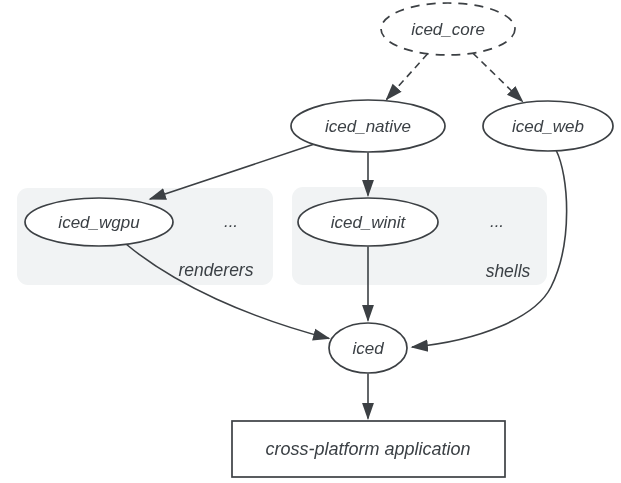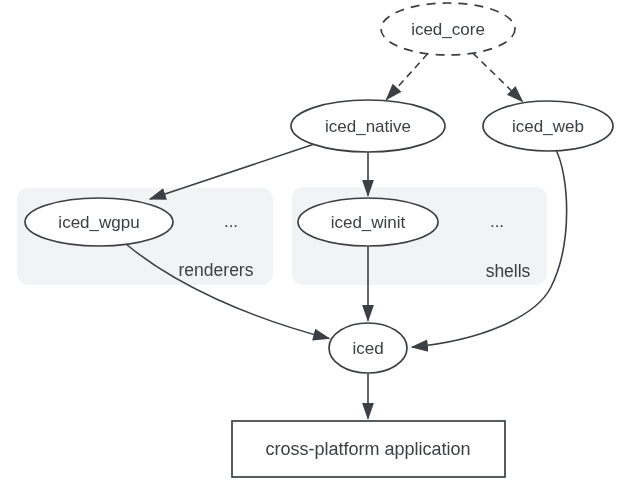--- a/index.html
+++ b/index.html
@@ -2,20 +2,21 @@
 <html><head>
 <meta charset="utf-8">
 <style>
   html, body { margin: 0; padding: 0; background: #ffffff; }
   .stage {
     position: relative;
     width: 621px;
     height: 483px;
     background: #ffffff;
     overflow: hidden;
+    font-style: italic;
   }
   svg text {
     font-family: "Liberation Sans", sans-serif;
     fill: #3b4045;
   }
   .group-rect { fill: #f1f3f4; stroke: none; }
   .edge { fill: none; stroke: #3c4044; stroke-width: 1.6; }
   .edge.dashed { stroke-dasharray: 7 5; }
   .node-shape { fill: #ffffff; stroke: #3c4044; stroke-width: 1.7; }
   .node-shape.dashed { stroke-dasharray: 9 7; }

